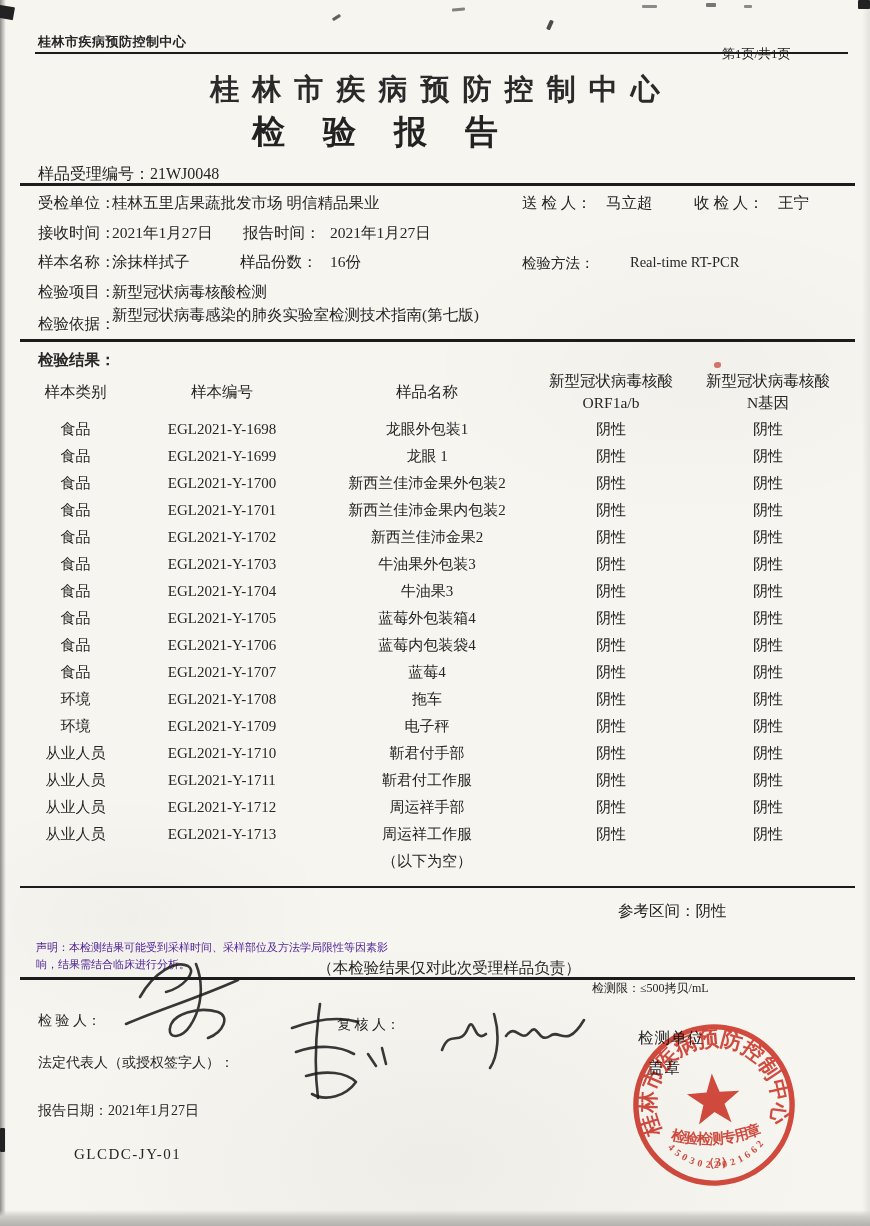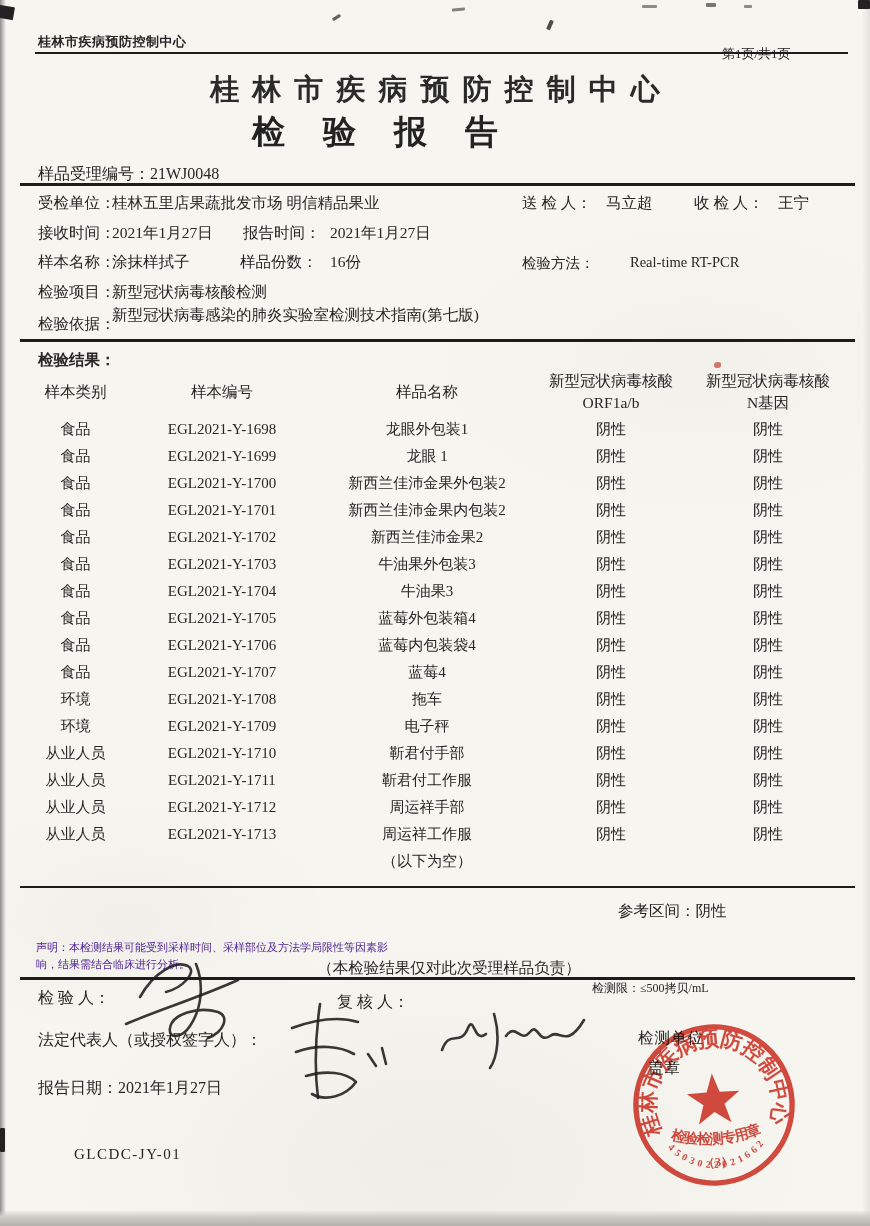--- a/index.html
+++ b/index.html
@@ -43,21 +43,21 @@
   .th .cell{display:flex;flex-direction:column;justify-content:center;align-items:center;height:100%;line-height:1.45;}
   .body-row{height:27px;}
   .cell{text-align:center;}
   .empty-note-row{height:27px;}
   
   .statement{left:36px;top:939px;width:352px;font-size:11px;line-height:1.55;color:#4c1d95;}
   .ref{left:618px;top:901px;font-size:15.5px;}
   .limit{left:592px;top:936px;font-size:12px;margin-top:44px;}
   .disclaimer{left:0;top:958px;width:870px;text-align:center;font-size:15.5px;transform:translateX(14px);}
   
-  .sig-label{font-size:16px;white-space:nowrap;}
+  .sig-label{font-size:14px;white-space:nowrap;margin-top:24px;}
   .sig-ink{stroke:#1c1c1c;stroke-width:2.6;fill:none;stroke-linecap:round;stroke-linejoin:round;opacity:.88;}
   .stamp-label{font-size:15.5px;letter-spacing:1px;}
   .seal{left:630px;top:1021px;width:168px;height:168px;opacity:.9;mix-blend-mode:multiply;transform:rotate(-4deg);}
   .doc-code{left:74px;top:1146px;font-size:15px;letter-spacing:1.5px;}
 </style>
 </head>
 <body>
 
 <div class="abs edge-left"></div>
 <div class="abs edge-right"></div>

